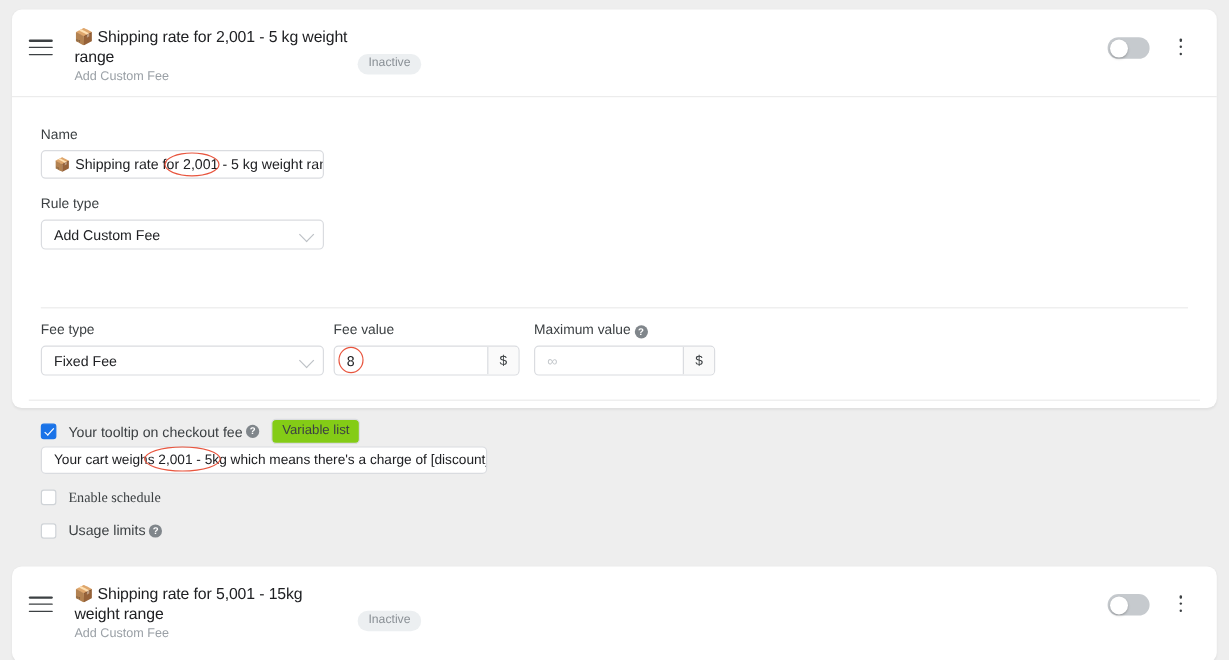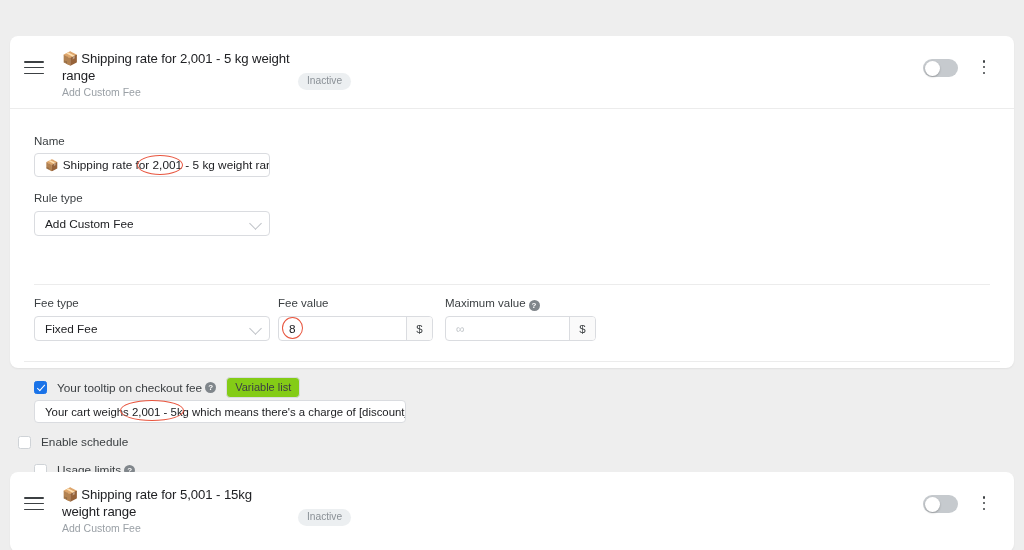--- a/index.html
+++ b/index.html
@@ -19,21 +19,21 @@
 
   
   .card {
     position: absolute;
     left: 10px;
     width: 1004px;
     background: #ffffff;
     border-radius: 8px;
     box-shadow: 0 1px 2px rgba(0,0,0,0.06);
   }
-  #card-main { top: 8px; height: 332px; margin-top: 28px; }
+  #card-main { top: 8px; height: 332px; }
   #card-second { top: 472px; height: 80px; }
 
   
   .card-header {
     position: relative;
     height: 64px;
   }
   .drag-handle {
     position: absolute;
     left: 14px; top: 50%;
@@ -274,21 +274,21 @@
     border-bottom: 1.7px solid #fff;
     transform: rotate(42deg);
   }
   .cb-label {
     font-size: 11.8px;
     color: #3c4043;
     white-space: nowrap;
   }
 
   #row-tooltip { left: 24px; top: 341px; }
-  #row-schedule { left: 8px; top: 399px; }
+  #row-schedule { left: 24px; top: 399px; font-family: Liberation Serif, serif; }
   #row-usage { left: 24px; top: 427px; }
 
   .var-btn {
     margin-left: 10px;
     border: 1px solid #dadce0;
     border-radius: 4px;
     background: #84cc16;
     font-size: 11px;
     color: #3c4043;
     padding: 3px 8px 4px;

